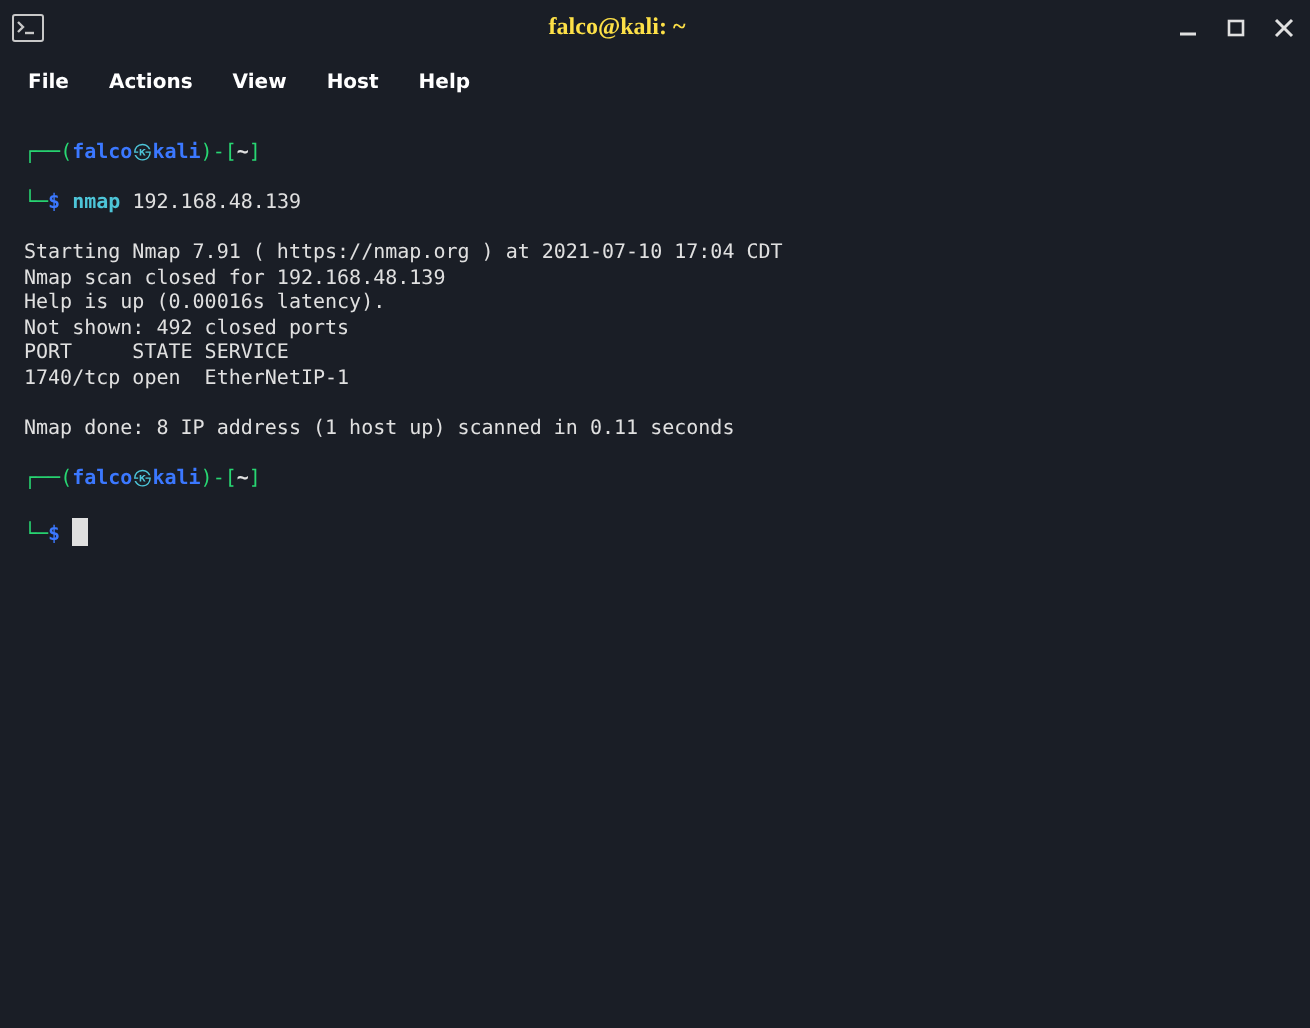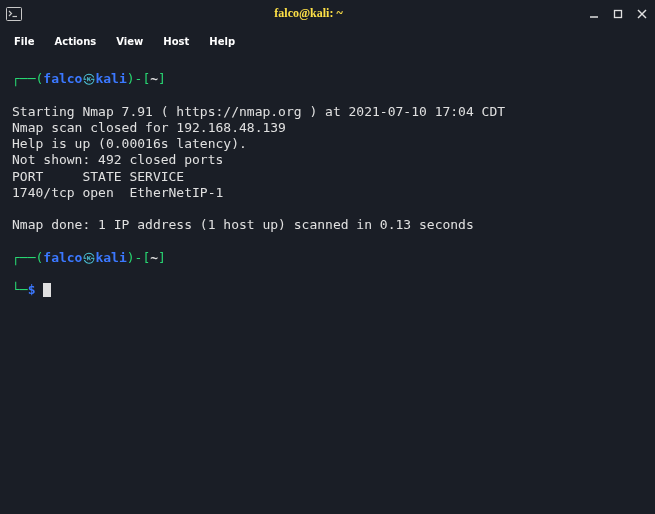--- a/index.html
+++ b/index.html
@@ -66,21 +66,21 @@
       color: #ffffff;
       font-size: 10px;
       cursor: pointer;
       font-weight: bold;
     }
     .terminal {
       padding: 16px 12px;
       color: #e0e0e0;
       line-height: 1.25;
       white-space: pre;
-      font-size: 13px;
+      font-size: 10px;
     }
     .prompt-line {
       display: block;
     }
     .green { color: #28d672; }
     .cyan { color: #4dc5d8; }
     .bright-cyan { color: #4dc5d8; font-weight: bold; }
     .blue { color: #3b78ff; font-weight: bold; }
     .white { color: #e0e0e0; }
     .bold { font-weight: bold; }
@@ -127,24 +127,25 @@
 
 <div class="menubar">
   <span class="menu-item">File</span>
   <span class="menu-item">Actions</span>
   <span class="menu-item">View</span>
   <span class="menu-item">Host</span>
   <span class="menu-item">Help</span>
 </div>
 
 <div class="terminal"><span class="prompt-line"><span class="green">┌──</span><span class="green">(</span><span class="blue bold">falco</span><span class="cyan">㉿</span><span class="blue bold">kali</span><span class="green">)-[</span><span class="white bold">~</span><span class="green">]</span></span>
+<span class="prompt-line"><span class="green">└─</span><span class="blue bold">$</span> <span class="bright-cyan">nmap</span><span class="white"> 192.168.48.139</span></span>
 <span class="white">Starting Nmap 7.91 ( https://nmap.org ) at 2021-07-10 17:04 CDT</span>
 <span class="white">Nmap scan closed for 192.168.48.139</span>
 <span class="white">Help is up (0.00016s latency).</span>
 <span class="white">Not shown: 492 closed ports</span>
 <span class="white">PORT     STATE SERVICE</span>
 <span class="white">1740/tcp open  EtherNetIP-1</span>
 <span class="white"></span>
-<span class="white">Nmap done: 1 IP address (1 host up) scanned in 0.13 seconds</span>
+<span class="white">Nmap done: 8 IP address (1 host up) scanned in 0.11 seconds</span>
 
 <span class="prompt-line"><span class="green">┌──</span><span class="green">(</span><span class="blue bold">falco</span><span class="cyan">㉿</span><span class="blue bold">kali</span><span class="green">)-[</span><span class="white bold">~</span><span class="green">]</span></span>
 <span class="prompt-line"><span class="green">└─</span><span class="blue bold">$</span> <span class="cursor-block"></span></span>
 </div>
 
 </body></html>

